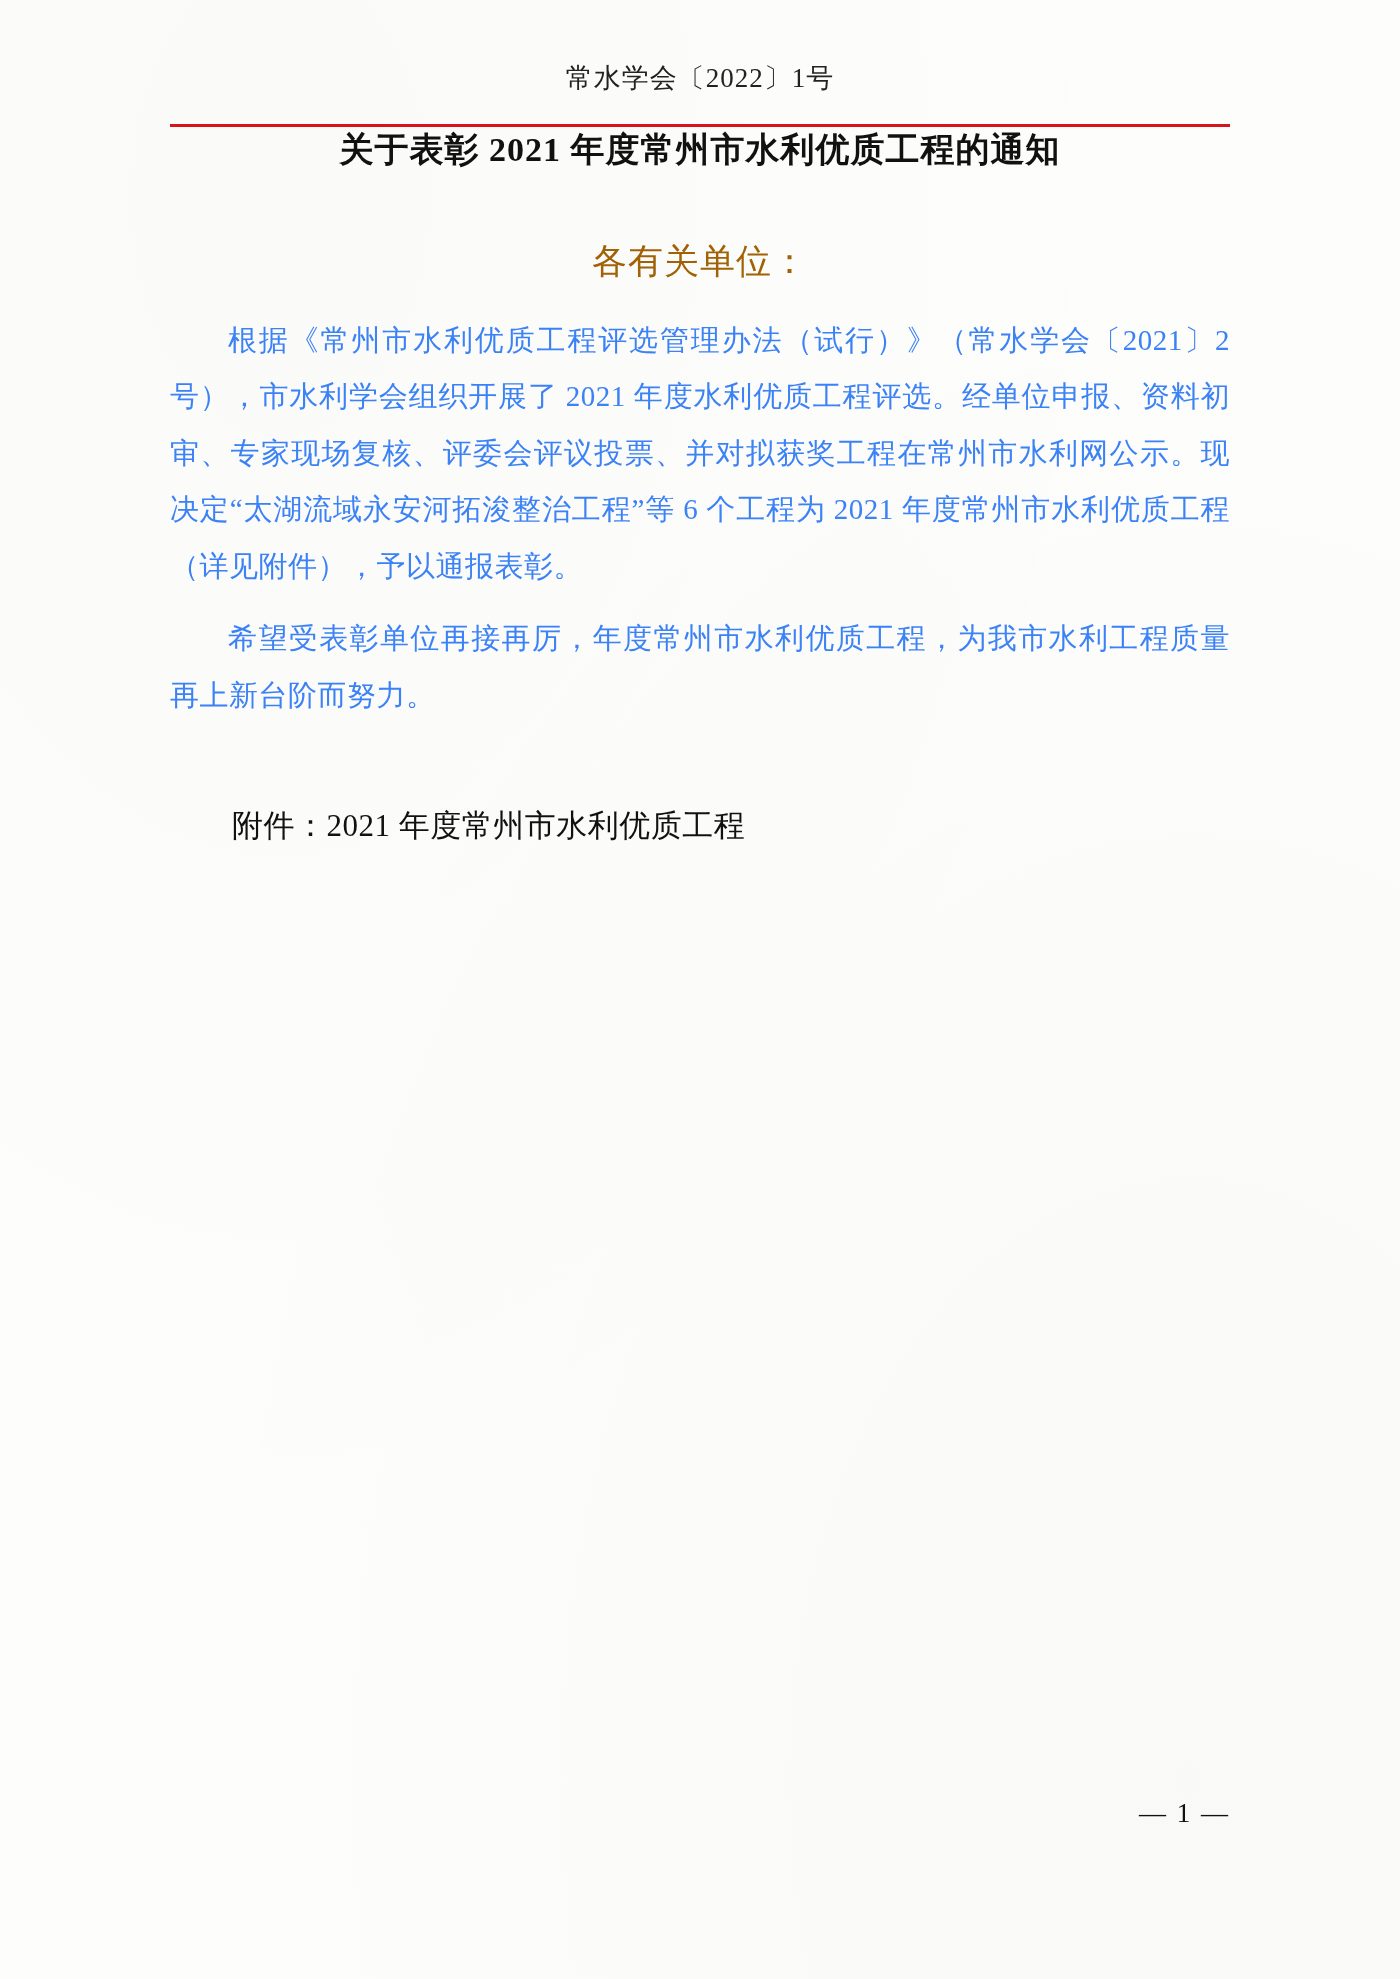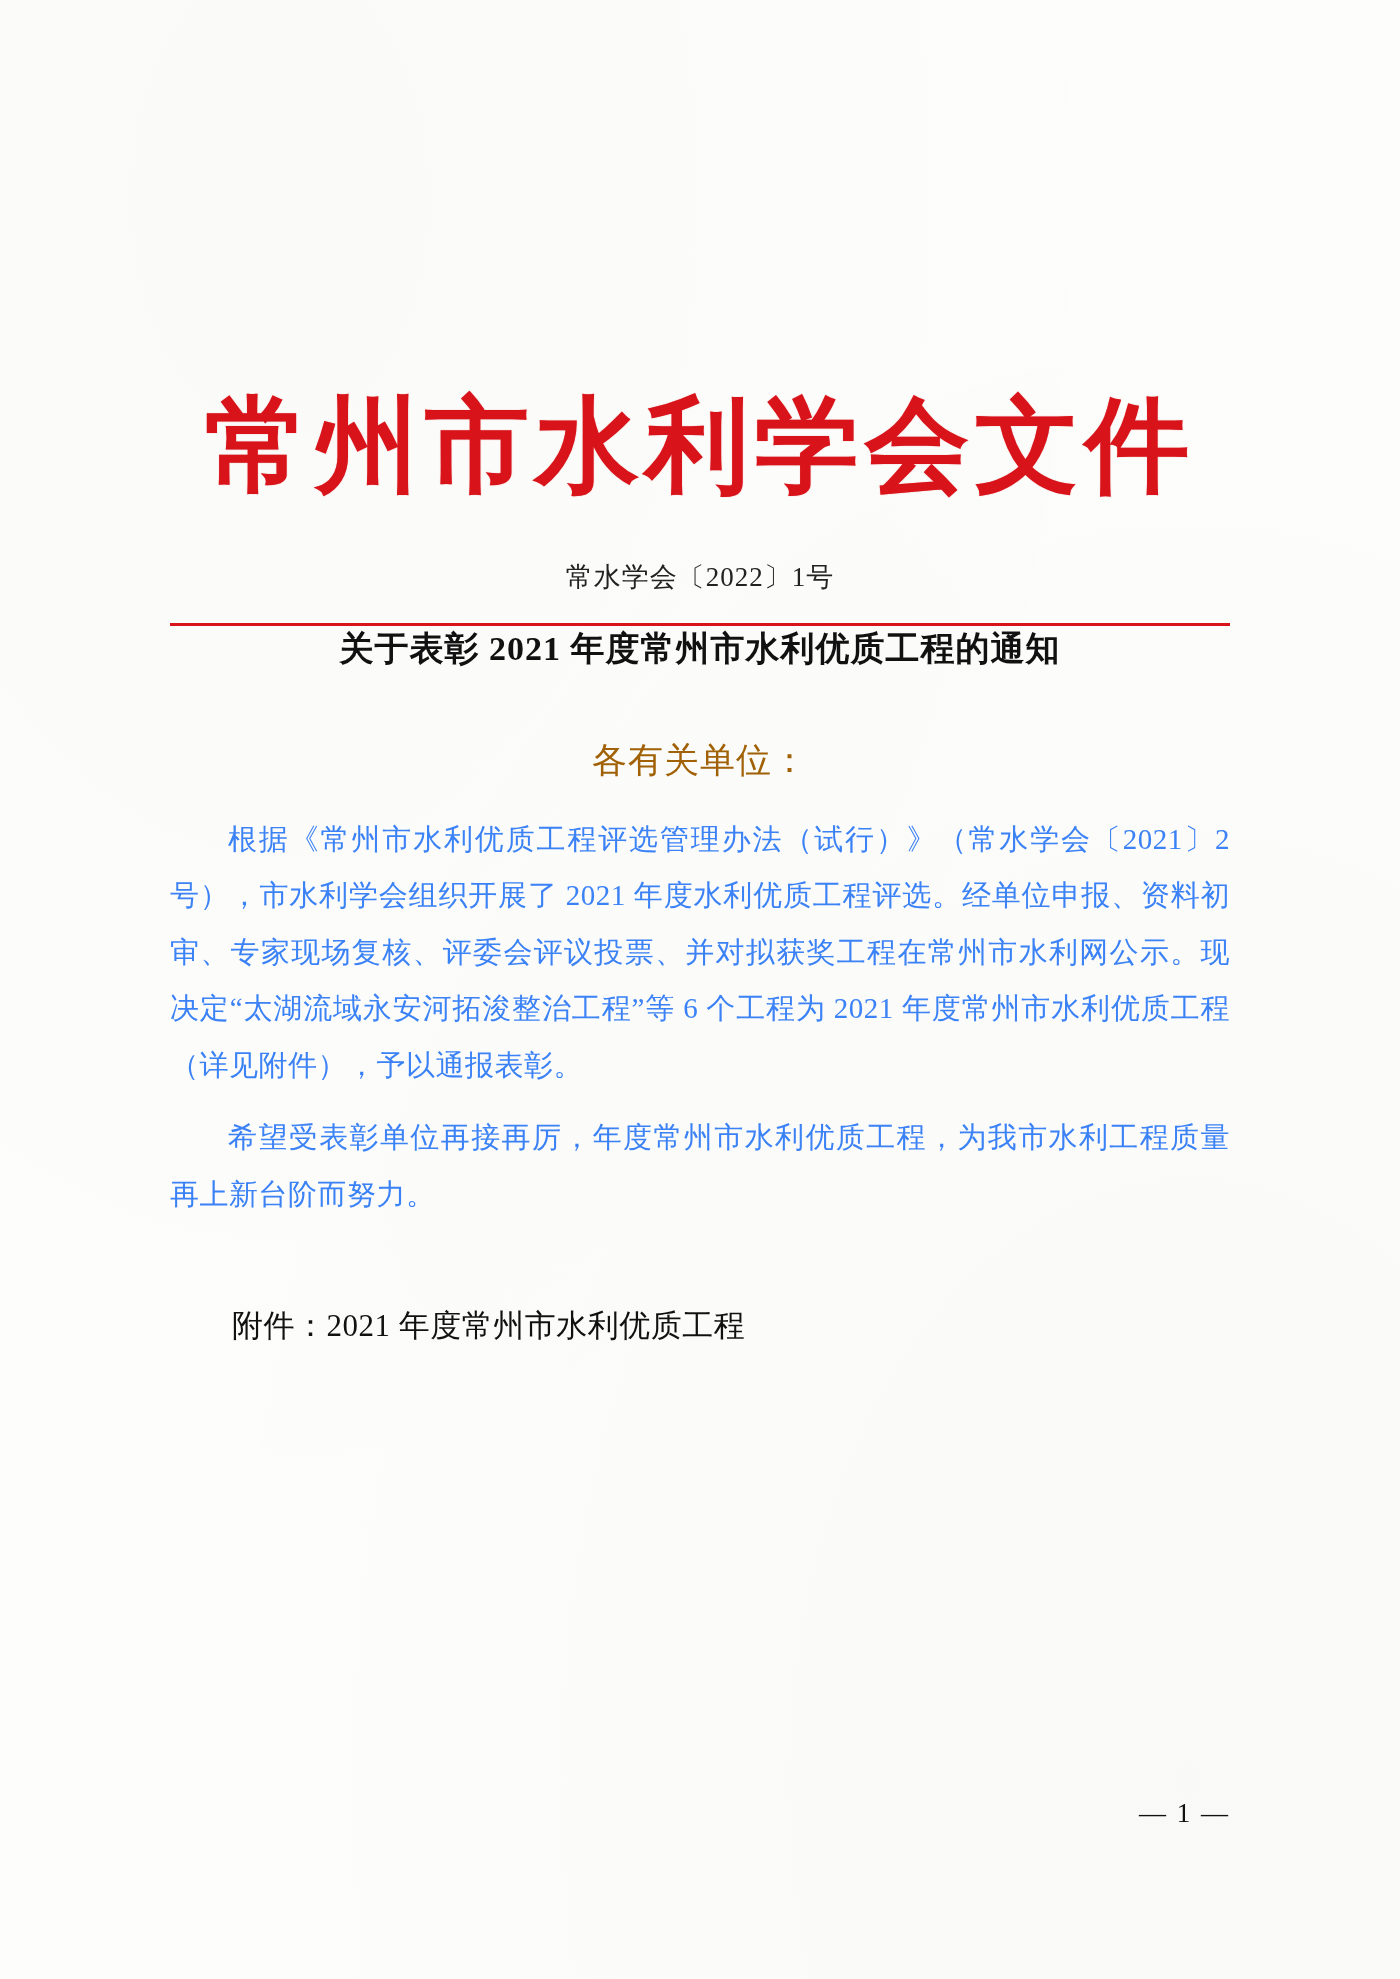--- a/index.html
+++ b/index.html
@@ -115,21 +115,20 @@
     letter-spacing: 2px;
     color: #111;
   }
 </style>
 </head>
 <body>
 
 <div class="page">
   <div class="content">
 
-    <div class="doc-title">常州市水利学会文件</div>
 
     <div class="doc-number">常水学会〔2022〕1号</div>
 
     <div class="red-rule"></div>
 
     <div class="subject">关于表彰 2021 年度常州市水利优质工程的通知</div>
 
     <div class="salutation">各有关单位：</div>
 
     <div class="para">根据《常州市水利优质工程评选管理办法（试行）》（常水学会〔2021〕2号），市水利学会组织开展了 2021 年度水利优质工程评选。经单位申报、资料初审、专家现场复核、评委会评议投票、并对拟获奖工程在常州市水利网公示。现决定“太湖流域永安河拓浚整治工程”等 6 个工程为 2021 年度常州市水利优质工程（详见附件），予以通报表彰。</div>

